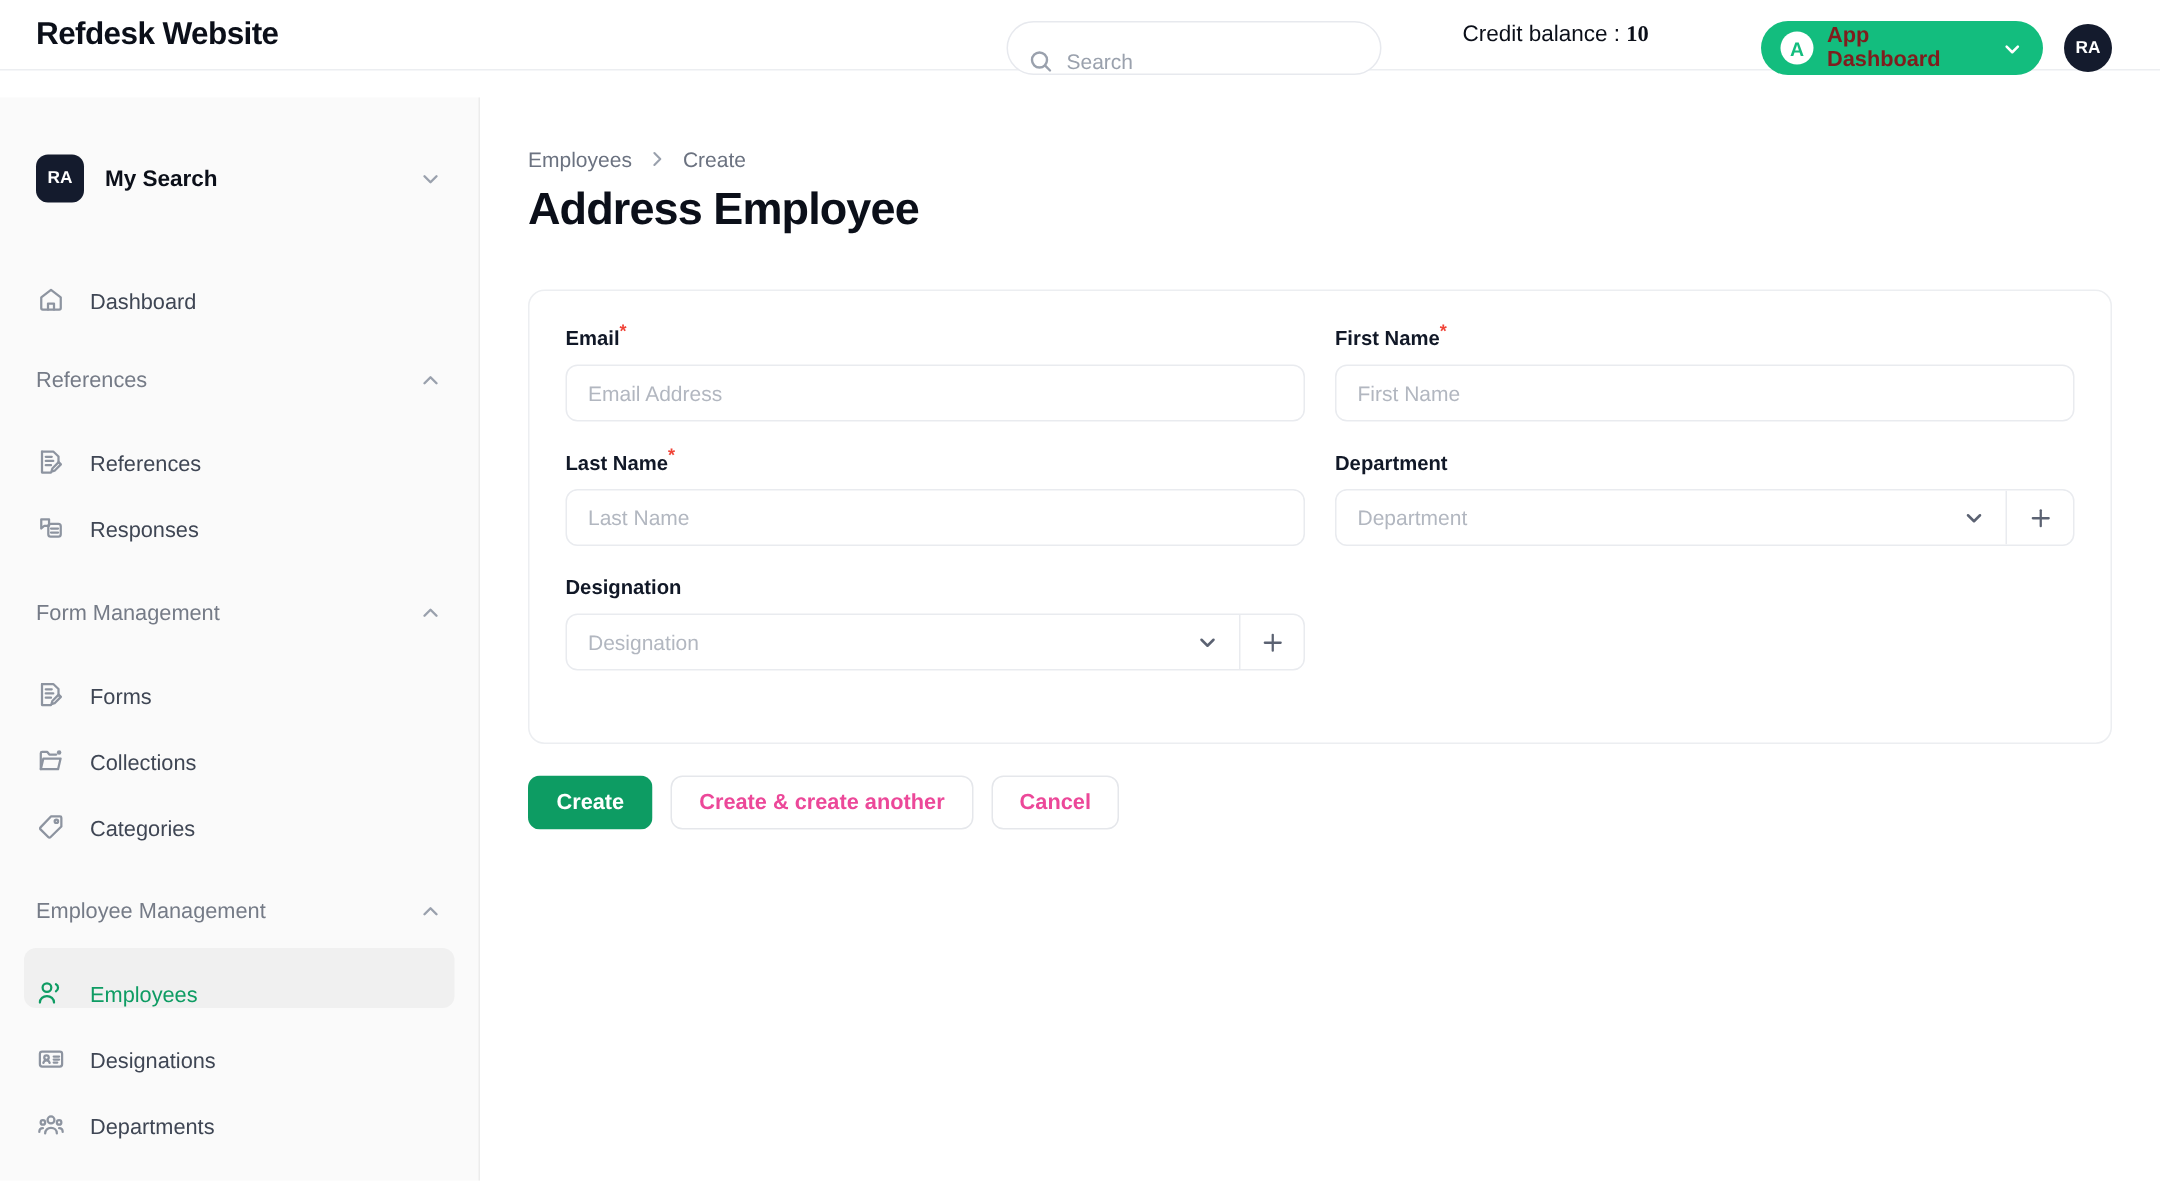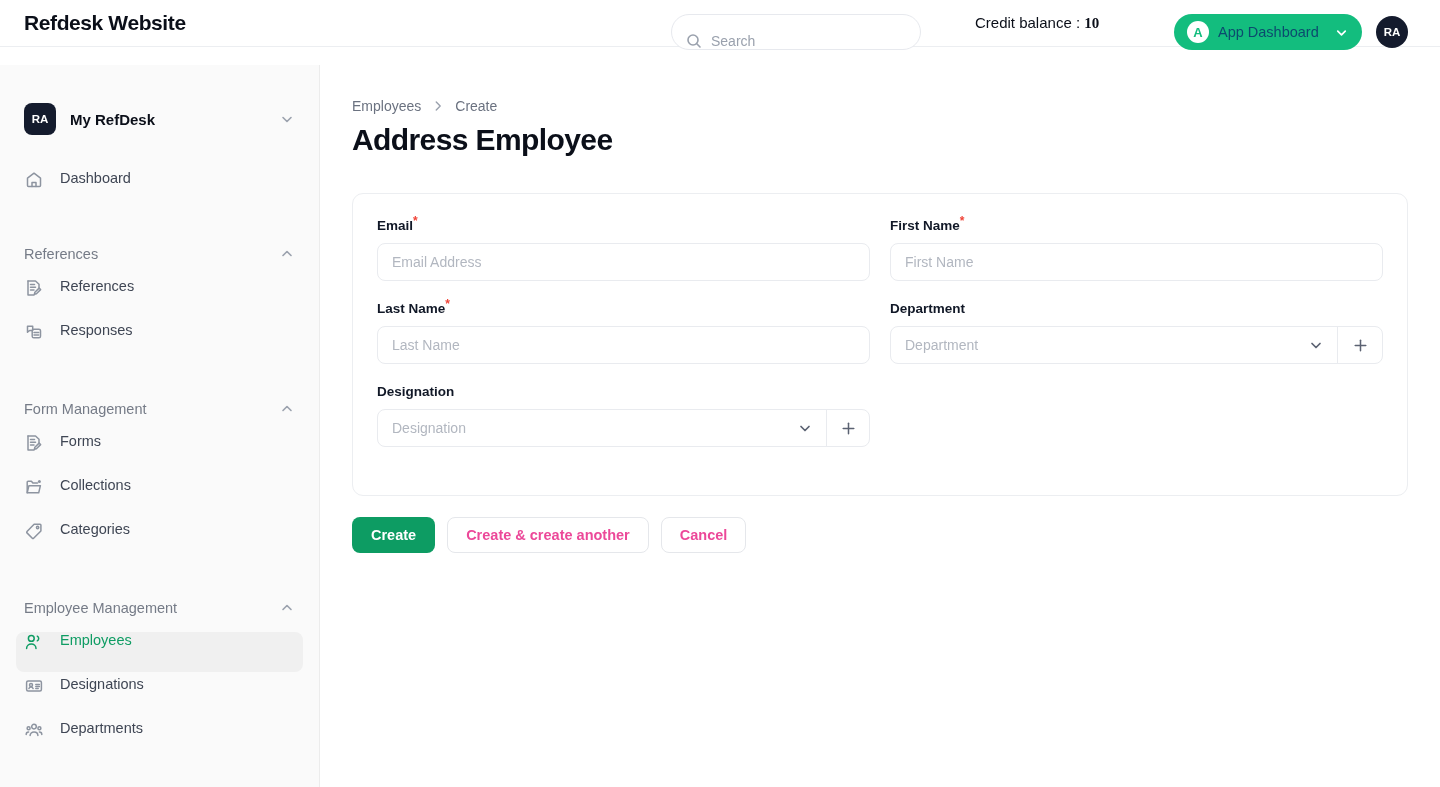--- a/index.html
+++ b/index.html
@@ -48,21 +48,21 @@
     background: #13bd7e; border-radius: 18px;
     display: flex; align-items: center; gap: 9px;
     padding: 0 13px; cursor: pointer;
   }
   .app-dash .ic {
     width: 22px; height: 22px; border-radius: 50%;
     background: #ffffff; color: #13bd7e;
     font-size: 13px; font-weight: bold;
     display: flex; align-items: center; justify-content: center;
   }
-  .app-dash .lbl { color: #0c4a6e; font-size: 14.5px; font-weight: normal; flex: 1; }
+  .app-dash .lbl { color: #7f1d1d; font-size: 14.5px; font-weight: bold; flex: 1; }
   .avatar-top {
     position: absolute; left: 1376px; top: 16px;
     width: 32px; height: 32px; border-radius: 50%;
     background: #141b2d; color: #fff;
     font-size: 11.5px; font-weight: bold;
     display: flex; align-items: center; justify-content: center;
     cursor: pointer;
   }
 
   
@@ -79,21 +79,21 @@
   }
   .ws-badge {
     width: 32px; height: 32px; border-radius: 8px;
     background: #141b2d; color: #fff;
     font-size: 11.5px; font-weight: bold;
     display: flex; align-items: center; justify-content: center;
   }
   .ws-name { font-size: 15px; font-weight: bold; color: #0b0f19; flex: 1; }
 
   .nav-item {
-    display: flex; align-items: flex-start; gap: 16px;
+    display: flex; align-items: flex-end; gap: 16px;
     height: 40px; margin: 0 16px; padding: 0 8px;
     border-radius: 8px; cursor: pointer;
     color: #3f4654; font-size: 14.5px;
   }
   .nav-item.active { background: #f0f0f0; color: #0e9c63; }
   .nav-item .ico { width: 20px; height: 20px; display: flex; align-items: center; justify-content: center; flex: 0 0 20px; }
   .nav-item .ico svg { width: 20px; height: 20px; stroke: #8d94a0; fill: none; stroke-width: 1.5; stroke-linecap: round; stroke-linejoin: round; }
   .nav-item.active .ico svg { stroke: #0e9c63; }
 
   .group-head {
@@ -191,21 +191,21 @@
       </svg>
   </div>
 
   <div class="avatar-top">RA</div>
 </div>
 
 <div class="sidebar">
 
   <div class="workspace">
     <span class="ws-badge">RA</span>
-    <span class="ws-name">My RefDesk</span>
+    <span class="ws-name">My Search</span>
     <svg class="chev" viewBox="0 0 16 16">
         <polyline points="4,6.5 8,10.5 12,6.5"></polyline>
       </svg>
   </div>
 
   <div class="nav-item" style="margin-top:35px">
     <span class="ico">
       <svg viewBox="0 0 20 20">
           <path d="M3.5 8.2 10 3.2l6.5 5v7.2a1 1 0 0 1-1 1h-11a1 1 0 0 1-1-1z"></path>
           <path d="M8 16.4v-4h4v4"></path>

